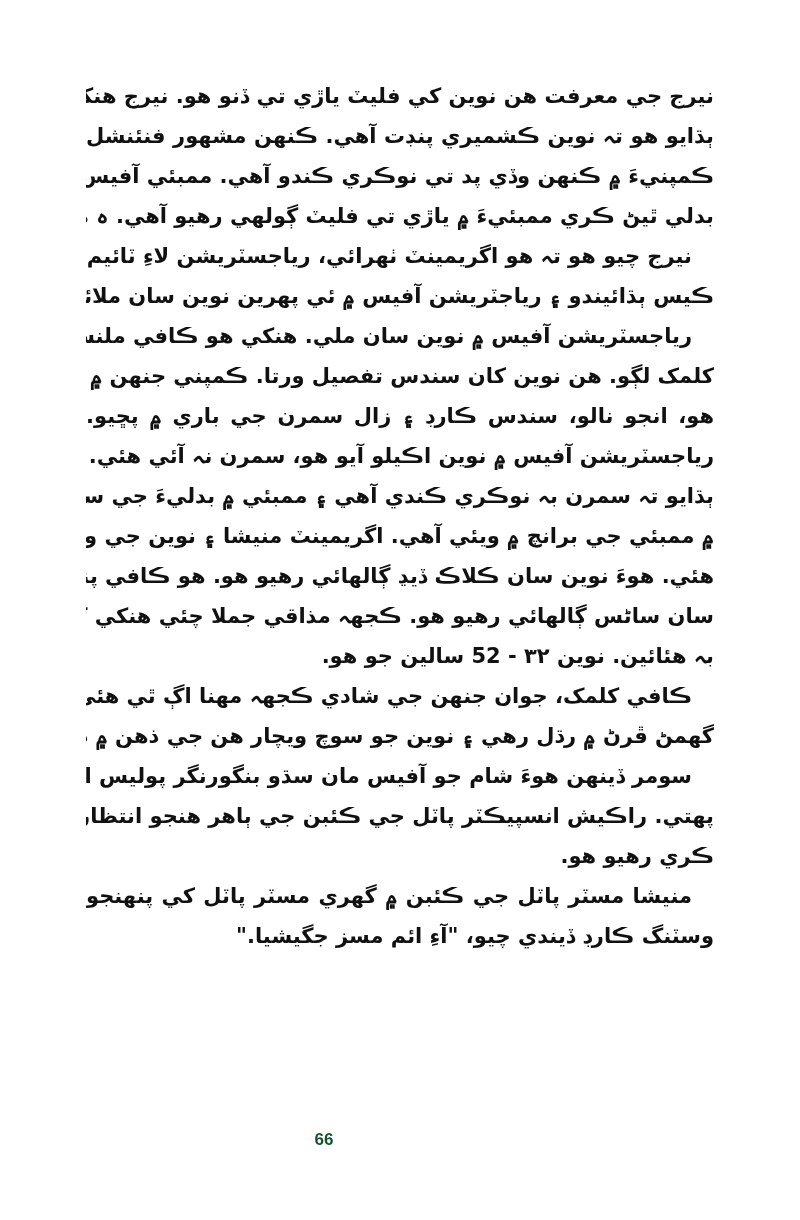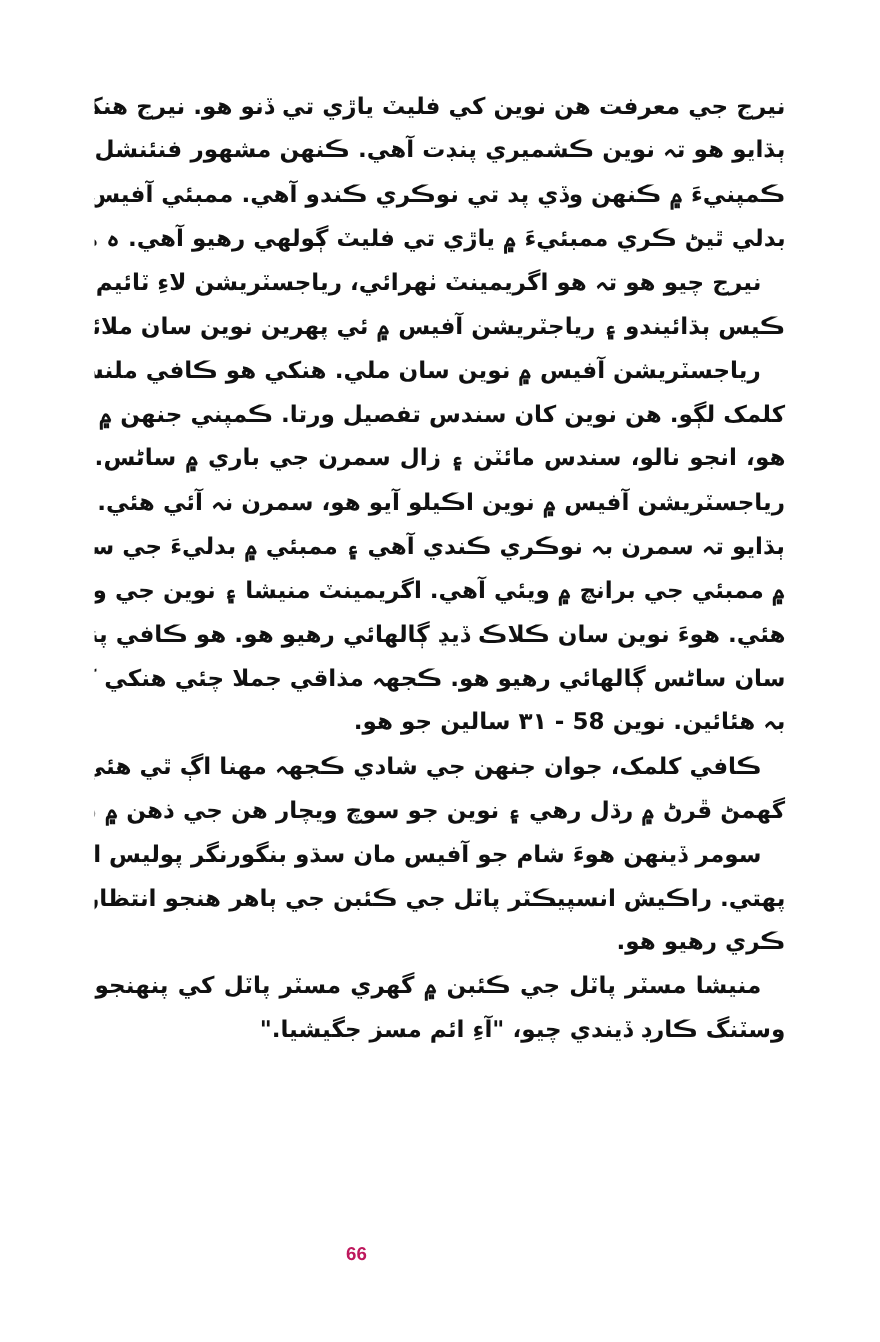--- a/index.html
+++ b/index.html
@@ -40,45 +40,45 @@
     }
     .page-number {
       position: absolute;
       left: 0;
       width: 648px;
       top: 1130px;
       text-align: center;
       font-family: "Liberation Sans", sans-serif;
       font-weight: bold;
       font-size: 17px;
-      color: #be185d;
+      color: #14532d;
     }
   </style>
 </head>
 <body>
 
 <div class="page">
 
   <div class="line">نيرج جي معرفت هن نوين کي فليٽ ياڙي تي ڏنو هو. نيرج هنکي</div>
   <div class="line">ٻڌايو هو تہ نوين ڪشميري پنڊت آهي. ڪنهن مشهور فنئنشل</div>
   <div class="line">ڪمپنيءَ ۾ ڪنهن وڏي پد تي نوڪري ڪندو آهي. ممبئي آفيس ۾</div>
   <div class="line">بدلي ٿيڻ ڪري ممبئيءَ ۾ ياڙي تي فليٽ ڳولهي رهيو آهي. ہ مهنا</div>
 
   <div class="line indent">نيرج چيو هو تہ هو اگريمينٽ ٺهرائي، رياجسٽريشن لاءِ ٽائيم وٺي</div>
   <div class="line">ڪيس ٻڌائيندو ۽ رياجٽريشن آفيس ۾ ئي پهرين نوين سان ملائيندو ۽</div>
 
   <div class="line indent">رياجسٽريشن آفيس ۾ نوين سان ملي. هنکي هو ڪافي ملنسار ۽</div>
   <div class="line">کلمک لڳو. هن نوين کان سندس تفصيل ورتا. ڪمپني جنهن ۾ هو ملازم</div>
-  <div class="line">هو، انجو نالو، سندس مائٽن ۽ زال سمرن جي باري ۾ ساڻس.</div>
+  <div class="line">هو، انجو نالو، سندس ڪارڊ ۽ زال سمرن جي باري ۾ پڇيو.</div>
   <div class="line">رياجسٽريشن آفيس ۾ نوين اڪيلو آيو هو، سمرن نہ آئي هئي. نوين</div>
   <div class="line">ٻڌايو تہ سمرن بہ نوڪري ڪندي آهي ۽ ممبئي ۾ بدليءَ جي سلسلي</div>
   <div class="line">۾ ممبئي جي برانچ ۾ ويئي آهي. اگريمينٽ منيشا ۽ نوين جي وچ ۾</div>
   <div class="line">هئي. هوءَ نوين سان ڪلاڪ ڏيڍ ڳالهائي رهيو هو. هو ڪافي پنهنجپائيءَ</div>
   <div class="line">سان ساڻس ڳالهائي رهيو هو. ڪجهہ مذاقي جملا چئي هنکي کلايو</div>
-  <div class="line last">بہ هئائين. نوين 58 - ٣١ سالين جو هو.</div>
+  <div class="line last">بہ هئائين. نوين ٣٢ - 52 سالين جو هو.</div>
 
   <div class="line indent">ڪافي کلمک، جوان جنهن جي شادي ڪجهہ مهنا اڳ ٿي هئي.</div>
   <div class="line">گهمڻ ڦرڻ ۾ رڌل رهي ۽ نوين جو سوچ ويچار هن جي ذهن ۾ دٻيل</div>
 
   <div class="line indent">سومر ڏينهن هوءَ شام جو آفيس مان سڌو بنگورنگر پوليس اسٽيشن</div>
   <div class="line">پهتي. راڪيش انسپيڪٽر پاٽل جي ڪئبن جي ٻاهر هنجو انتظار</div>
   <div class="line last">ڪري رهيو هو.</div>
 
   <div class="line indent">منيشا مسٽر پاٽل جي ڪئبن ۾ گهري مسٽر پاٽل کي پنهنجو</div>
   <div class="line last">وسٽنگ ڪارڊ ڏيندي چيو، "آءِ ائم مسز جگيشيا."</div>

